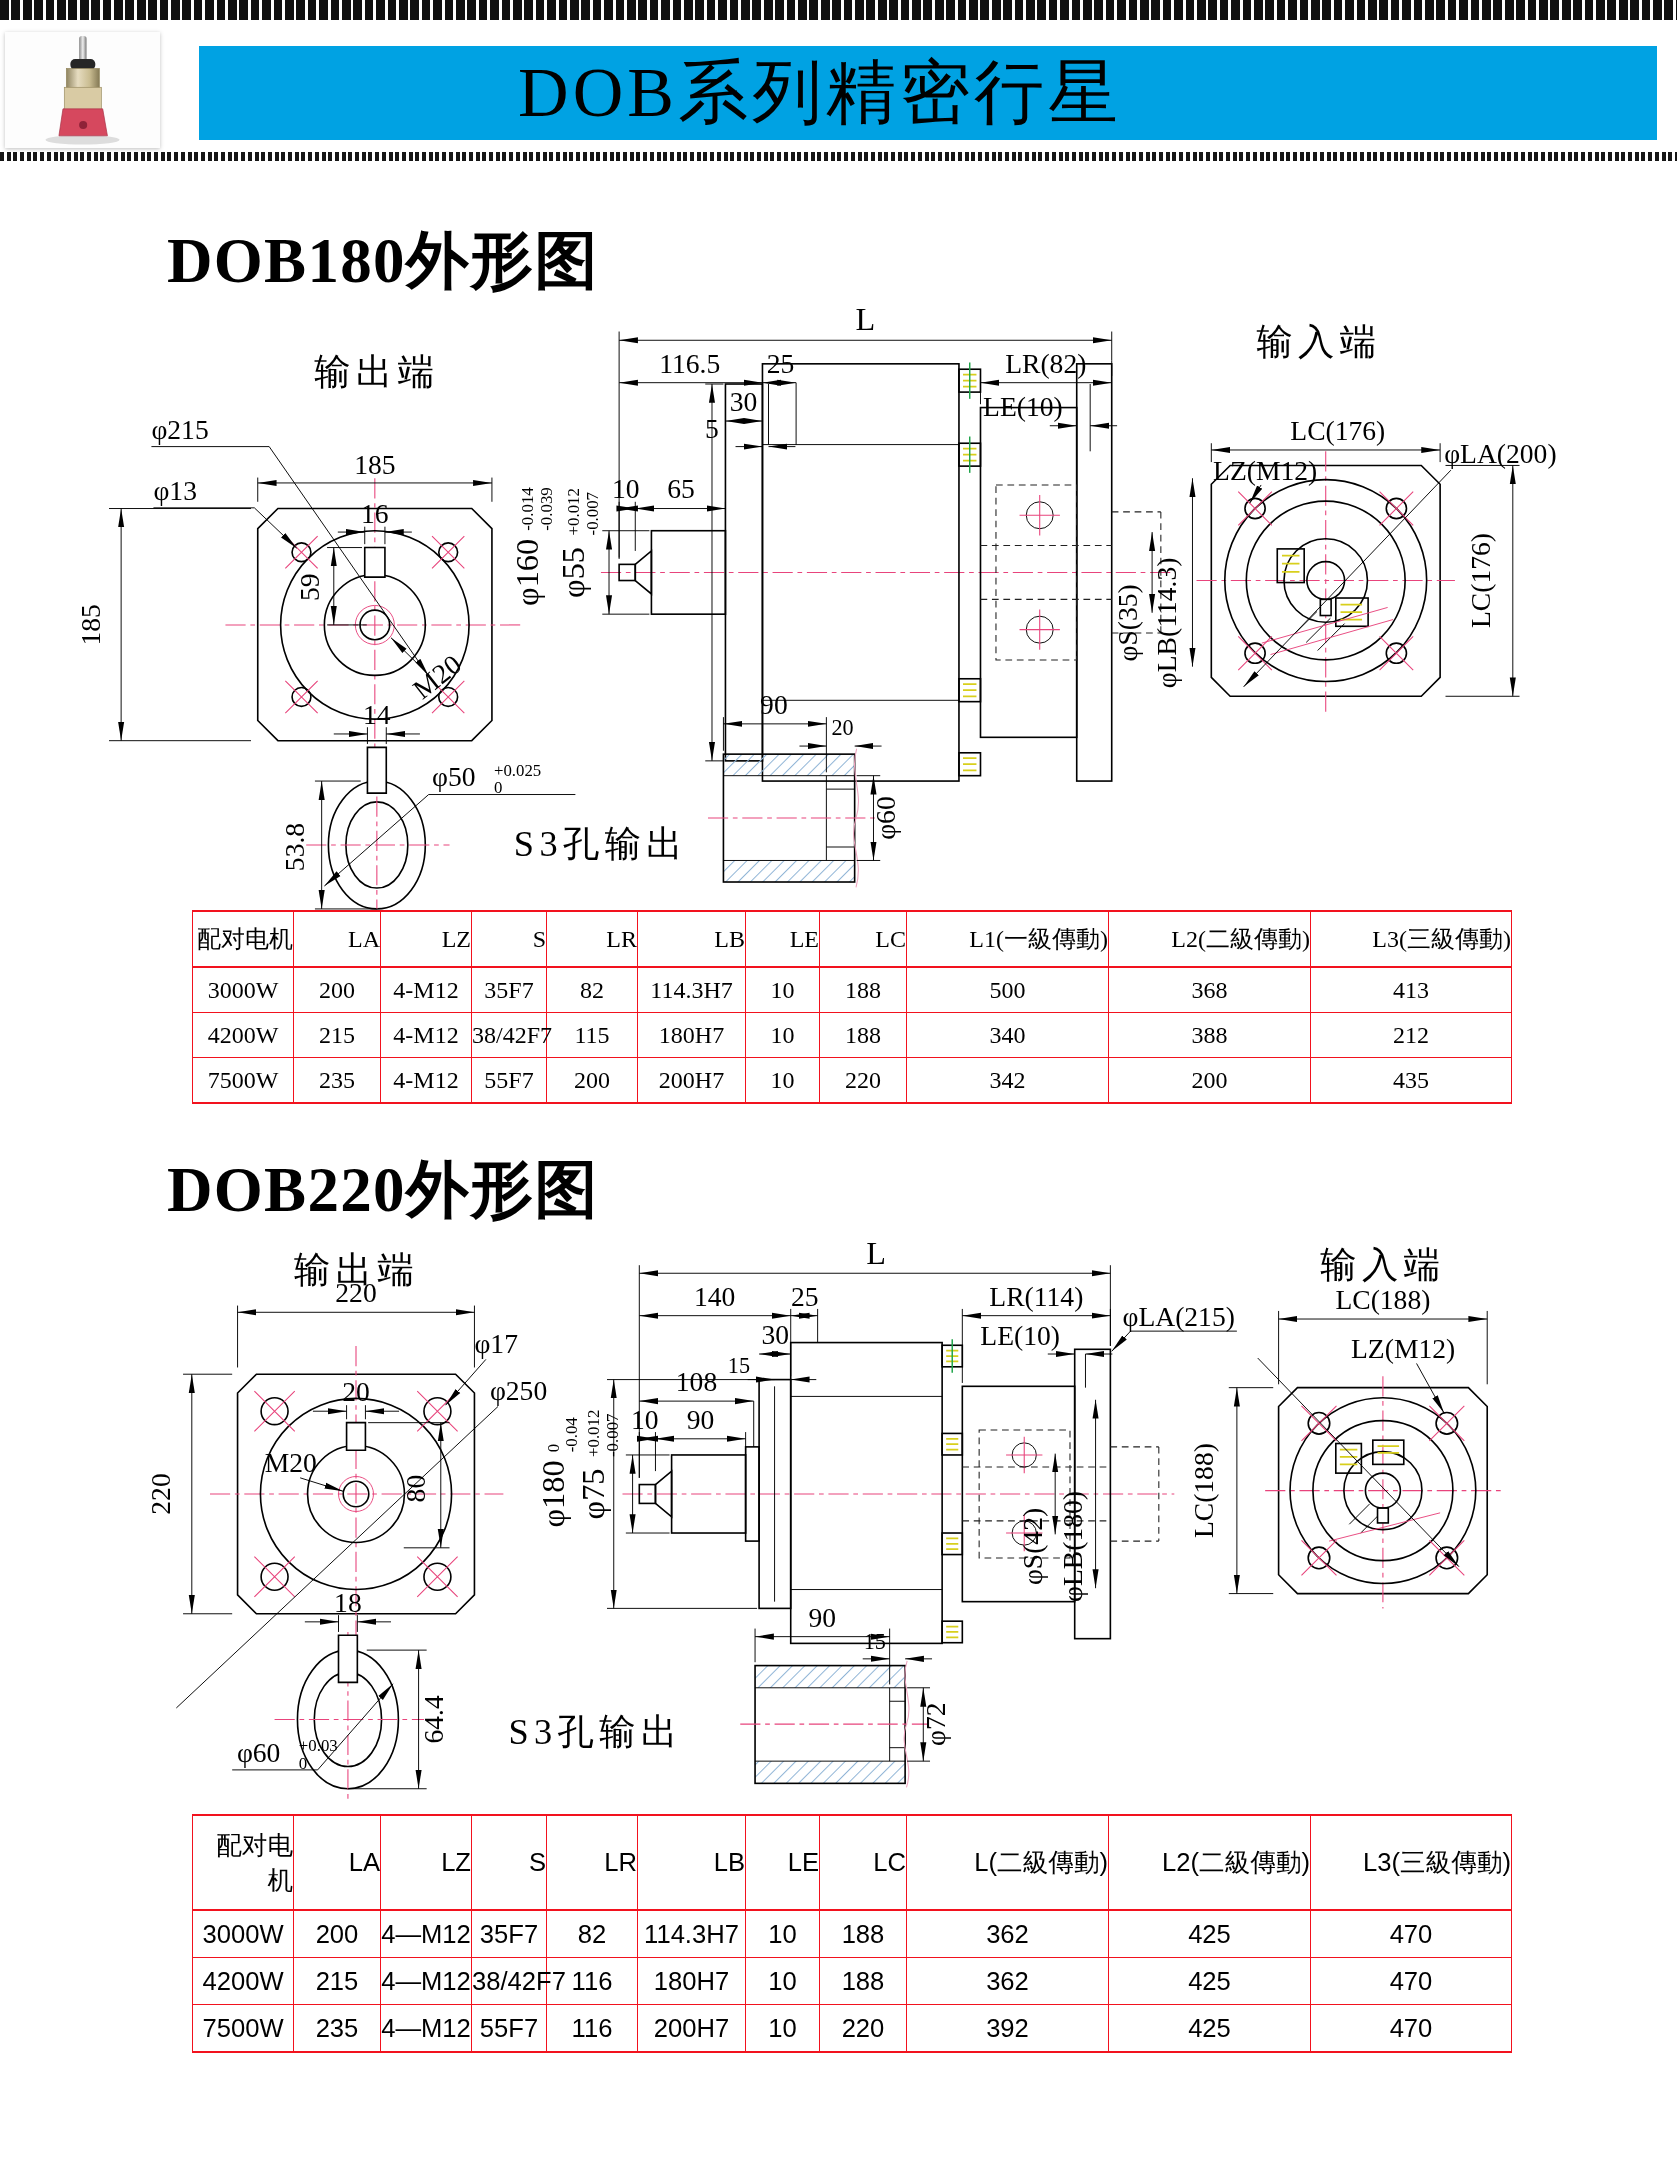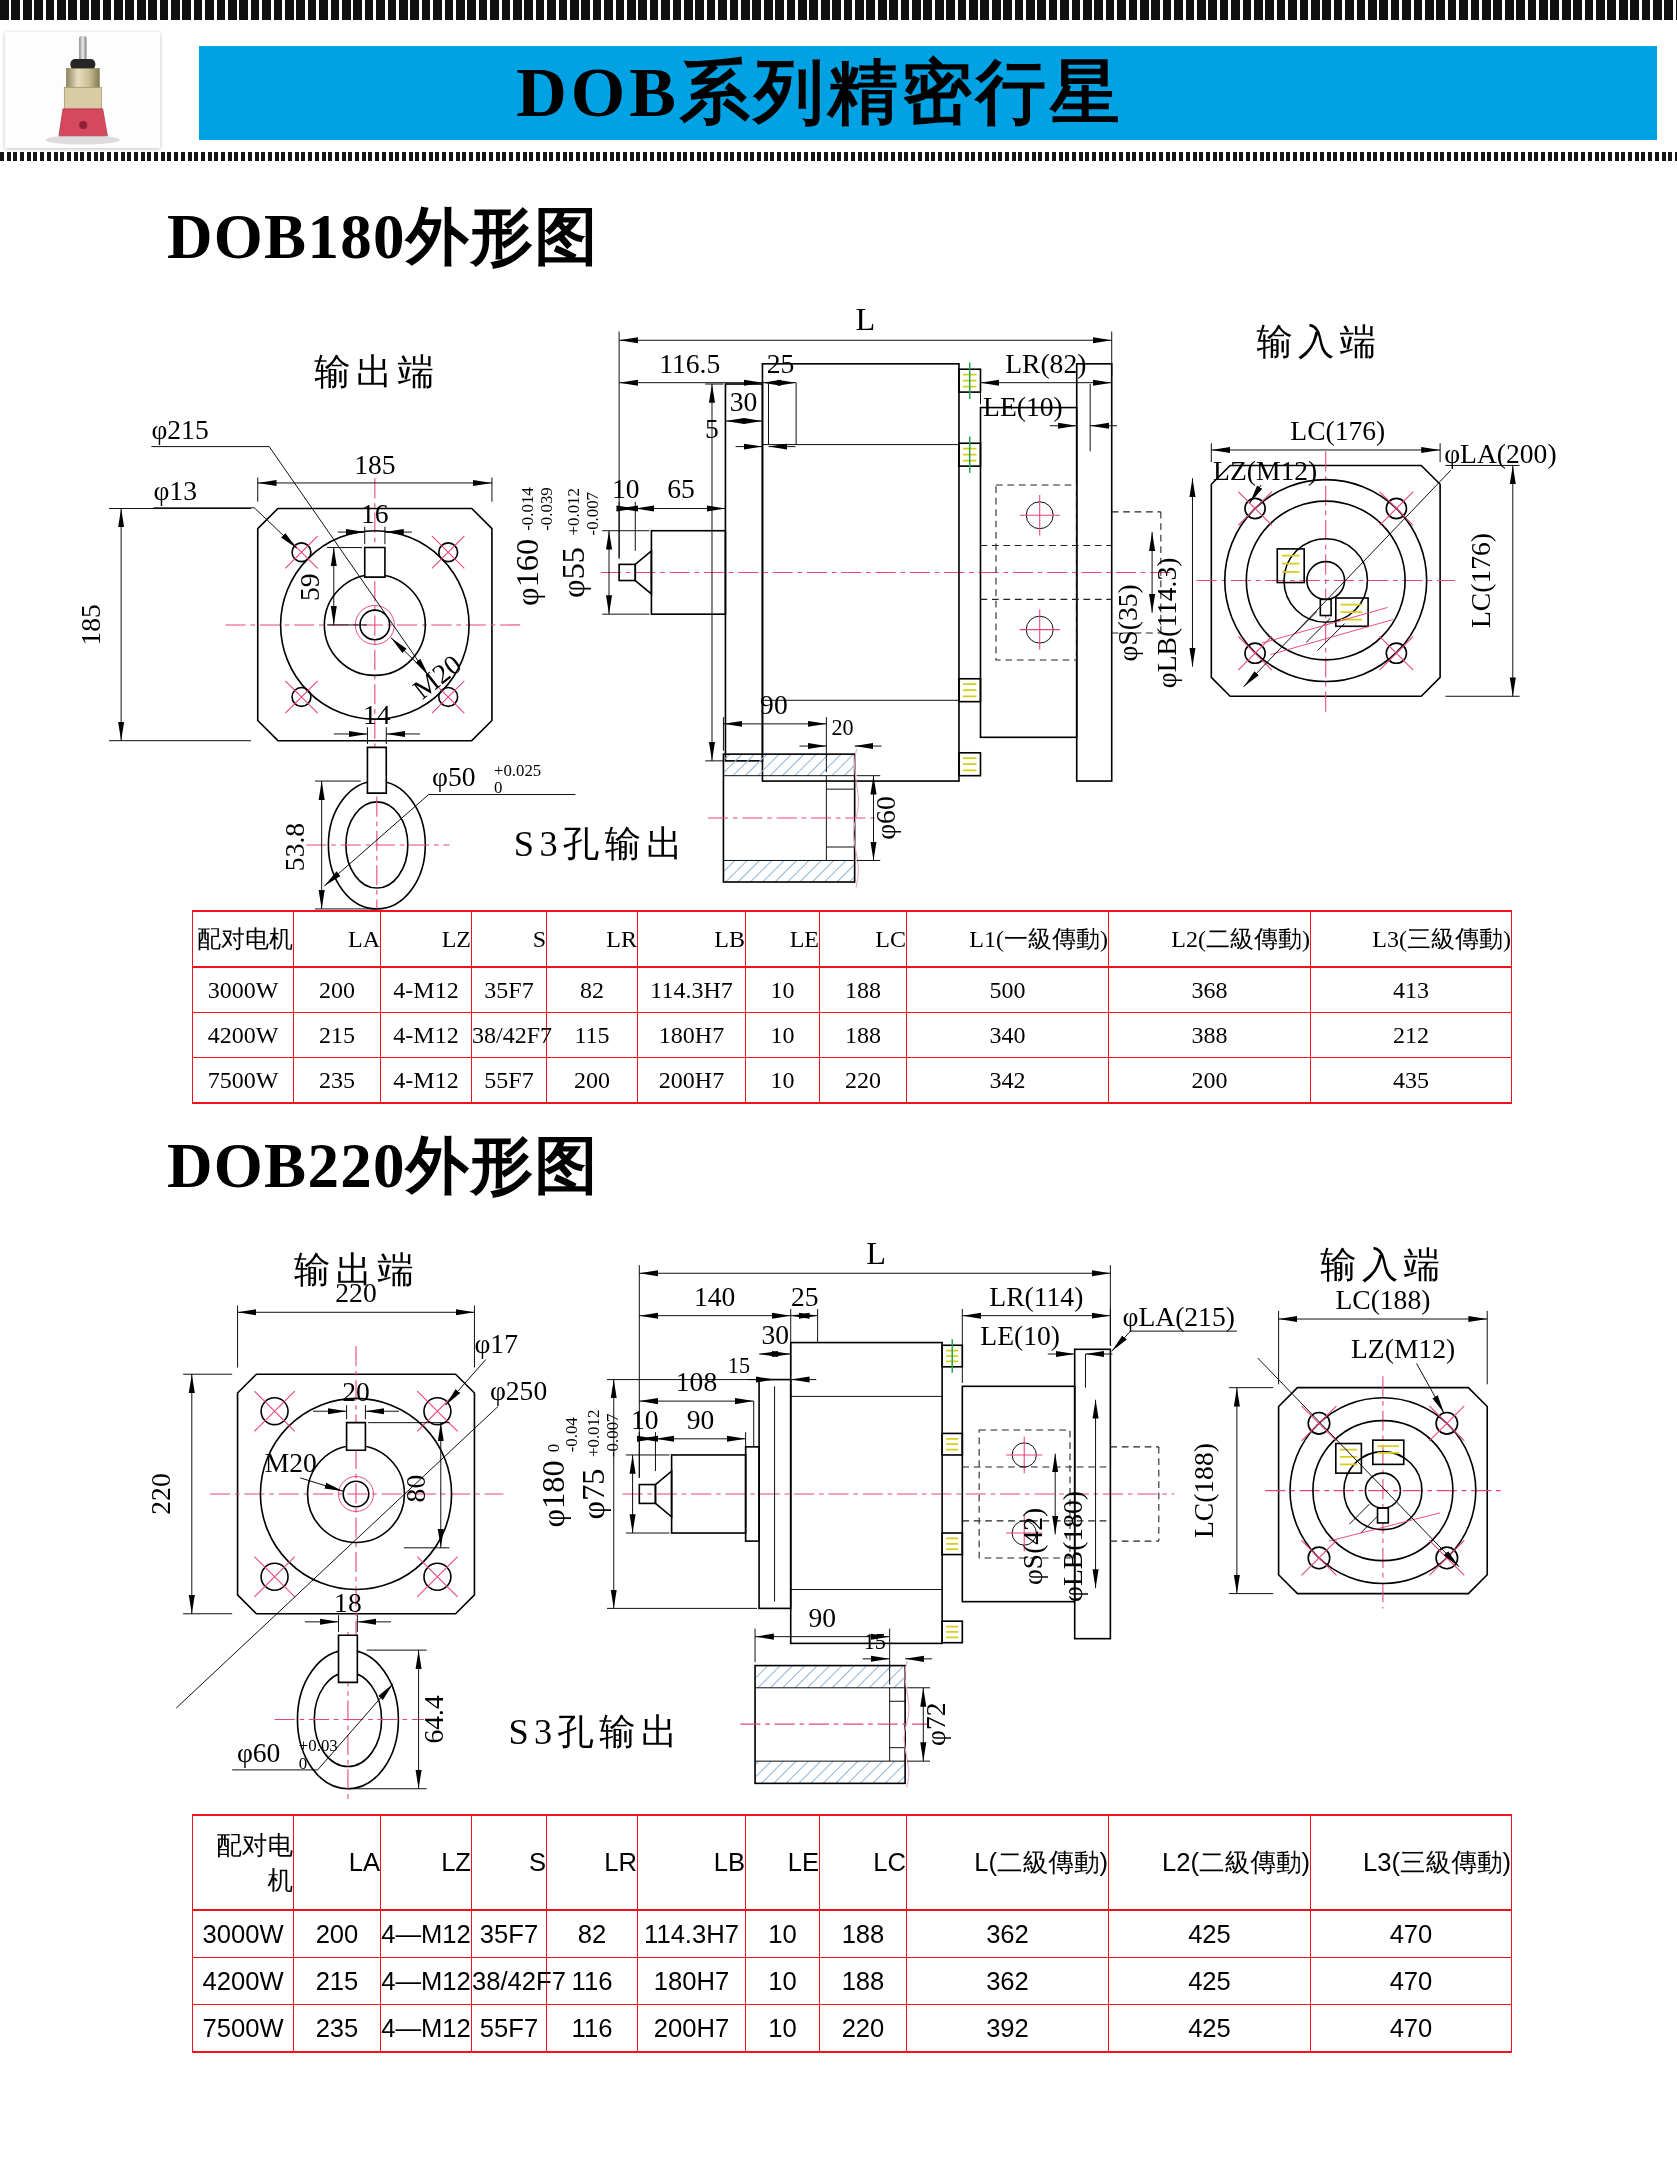--- a/index.html
+++ b/index.html
@@ -14,23 +14,23 @@
   }
   .abs{position:absolute;}
   
   .topbar{left:0;top:0;width:1677px;height:20px;
     background:repeating-linear-gradient(90deg,#101010 0 8.7px,#ffffff 8.7px 11.4px);}
   .sep{left:0;top:152px;width:1677px;height:8.7px;
     background:repeating-linear-gradient(90deg,#161616 0 4px,#ffffff 4px 6.7px);}
   .photo{left:5.4px;top:32px;width:155px;height:116px;background:#fdfdfd;box-shadow:0 1.3px 4px rgba(0,0,0,.25);}
   .banner{left:199px;top:46px;width:1458px;height:94px;background:var(--blue);
     display:flex;align-items:center;justify-content:center;}
-  .banner-title{font-size:70px;font-weight:bold;letter-spacing:4px;color:#000;transform:translateX(-108px);}
+  .banner-title{font-size:70px;font-weight:normal;letter-spacing:4px;color:#000;transform:translateX(-108px);}
   
-  .sec-title{font-size:63px;font-weight:bold;letter-spacing:1.3px;}
+  .sec-title{font-size:63px;font-weight:bold;letter-spacing:1.3px;margin-top:24px;}
   
   svg{position:absolute;left:0;overflow:visible;}
   .ol{fill:none;stroke:#000;stroke-width:2.4px;}
   .olw{fill:#fff;stroke:#000;stroke-width:2.4px;}
   .tl{fill:none;stroke:#000;stroke-width:1.4px;}
   .cl{fill:none;stroke:var(--pink);stroke-width:1.6px;stroke-dasharray:30 7 7 7;}
   .px{fill:none;stroke:var(--pink);stroke-width:1.6px;}
   .pxf{fill:none;stroke:var(--pink);stroke-width:1.4px;}
   .dsh{fill:none;stroke:#222;stroke-width:1.6px;stroke-dasharray:10 7;}
   .yl{fill:none;stroke:#d8cf1c;stroke-width:2.6px;}

